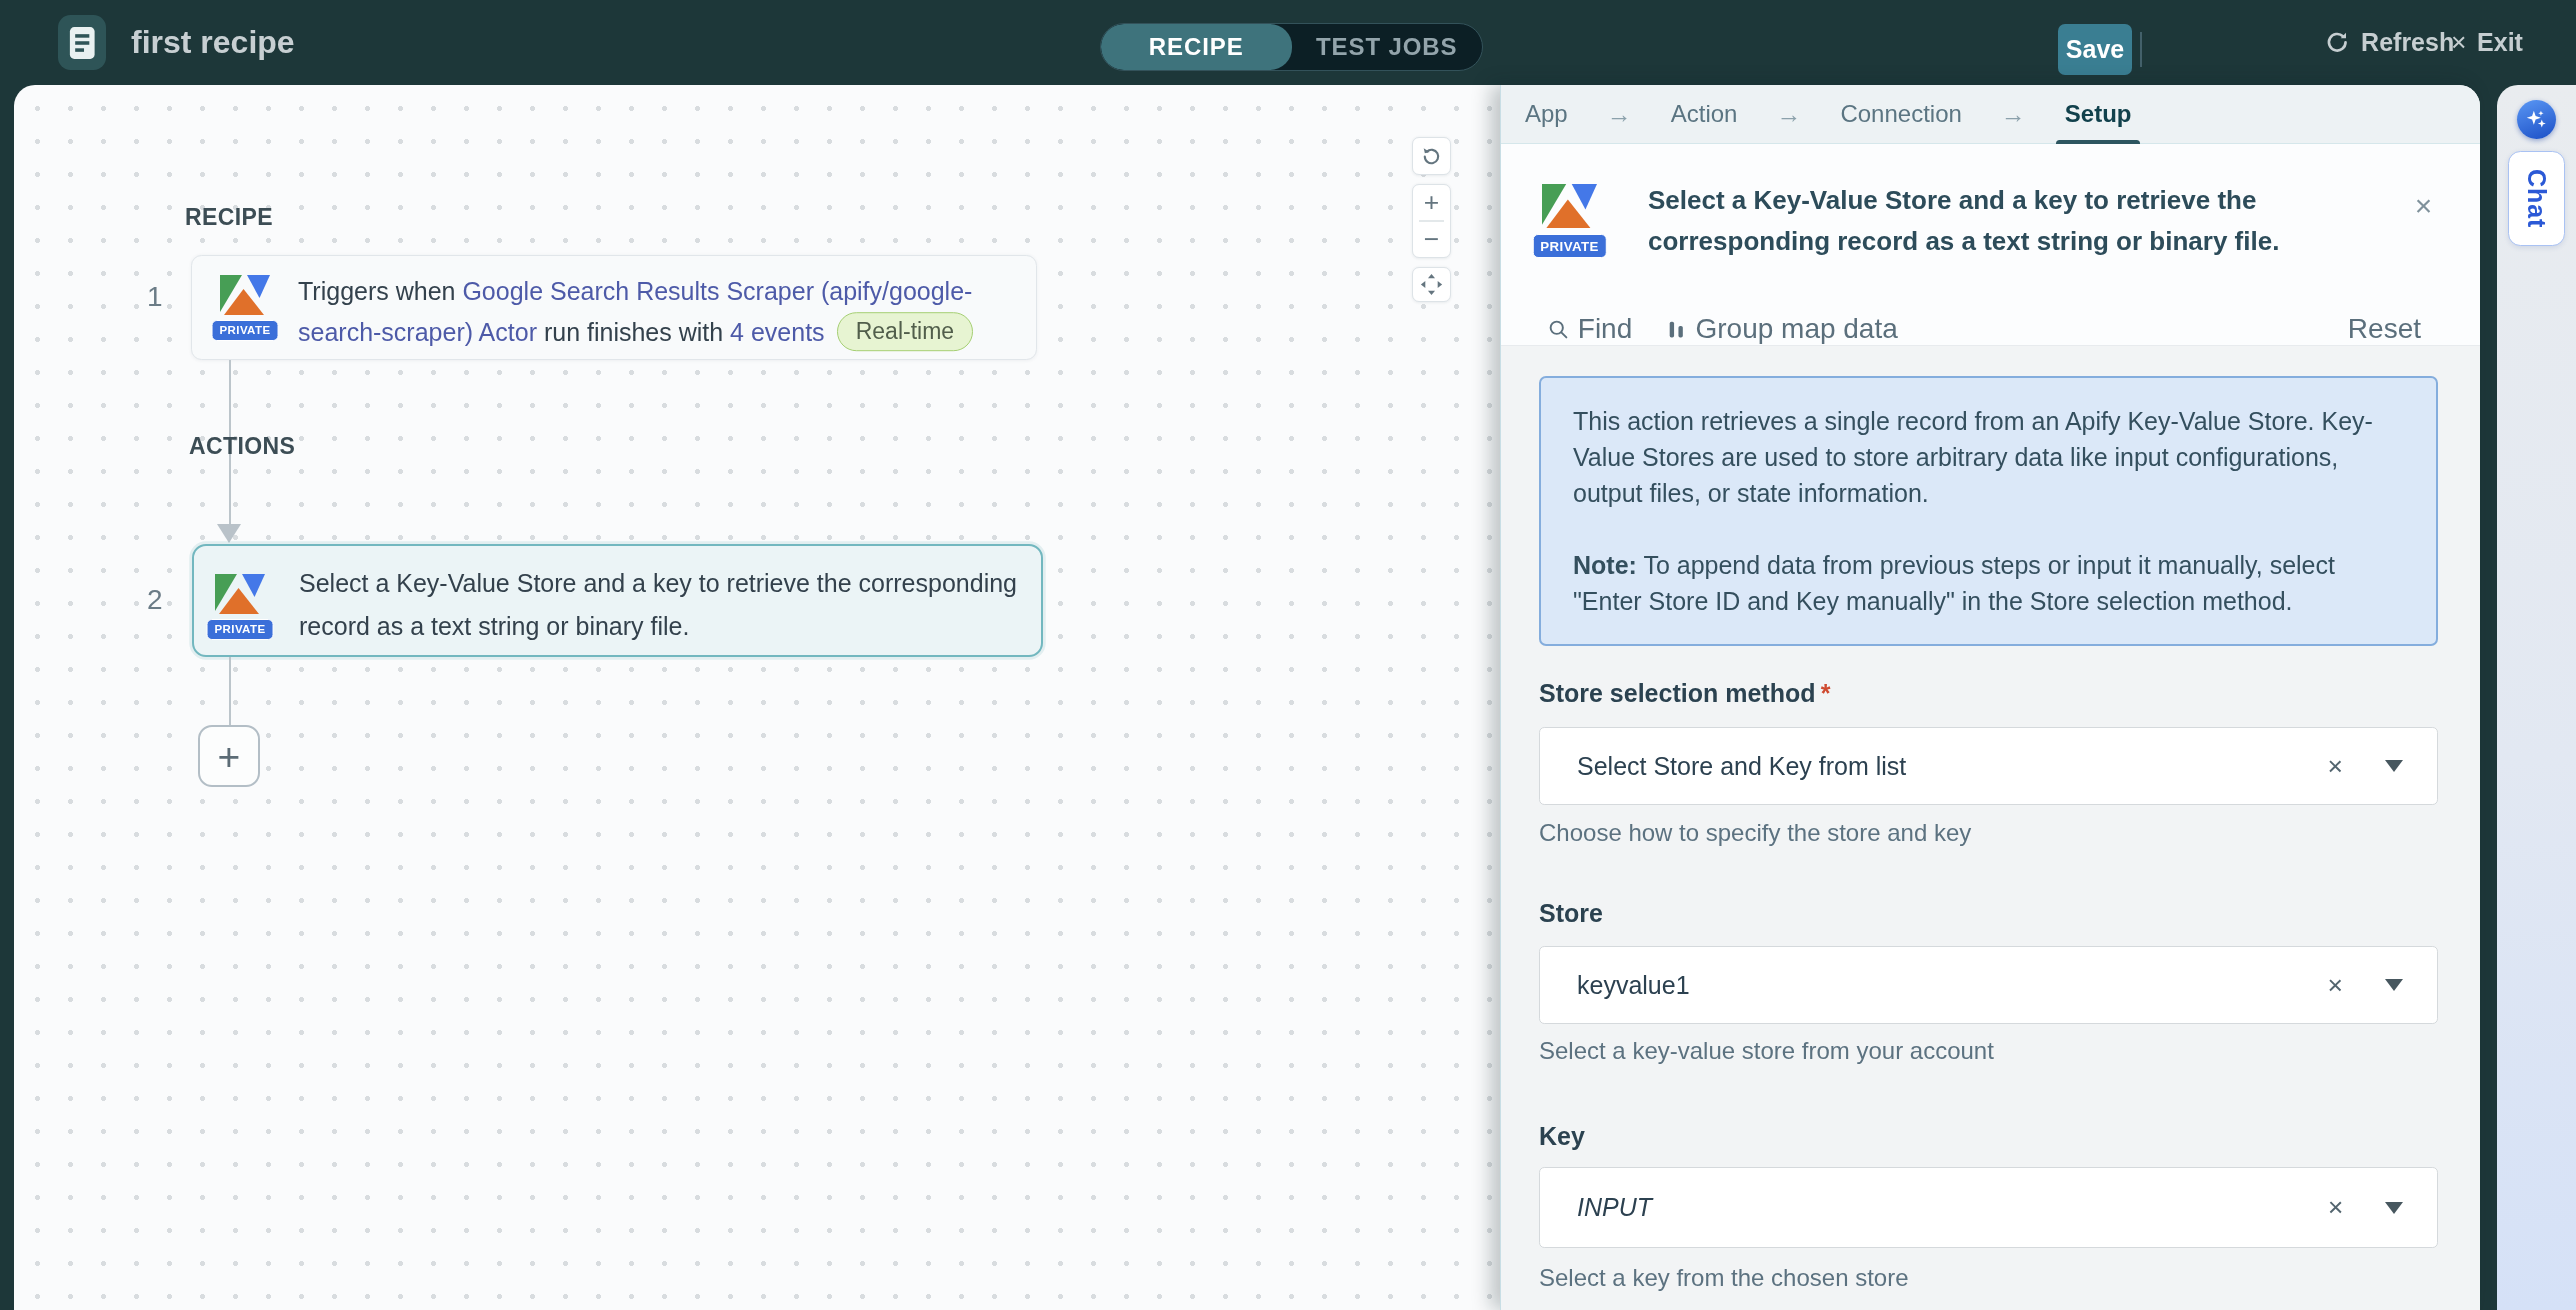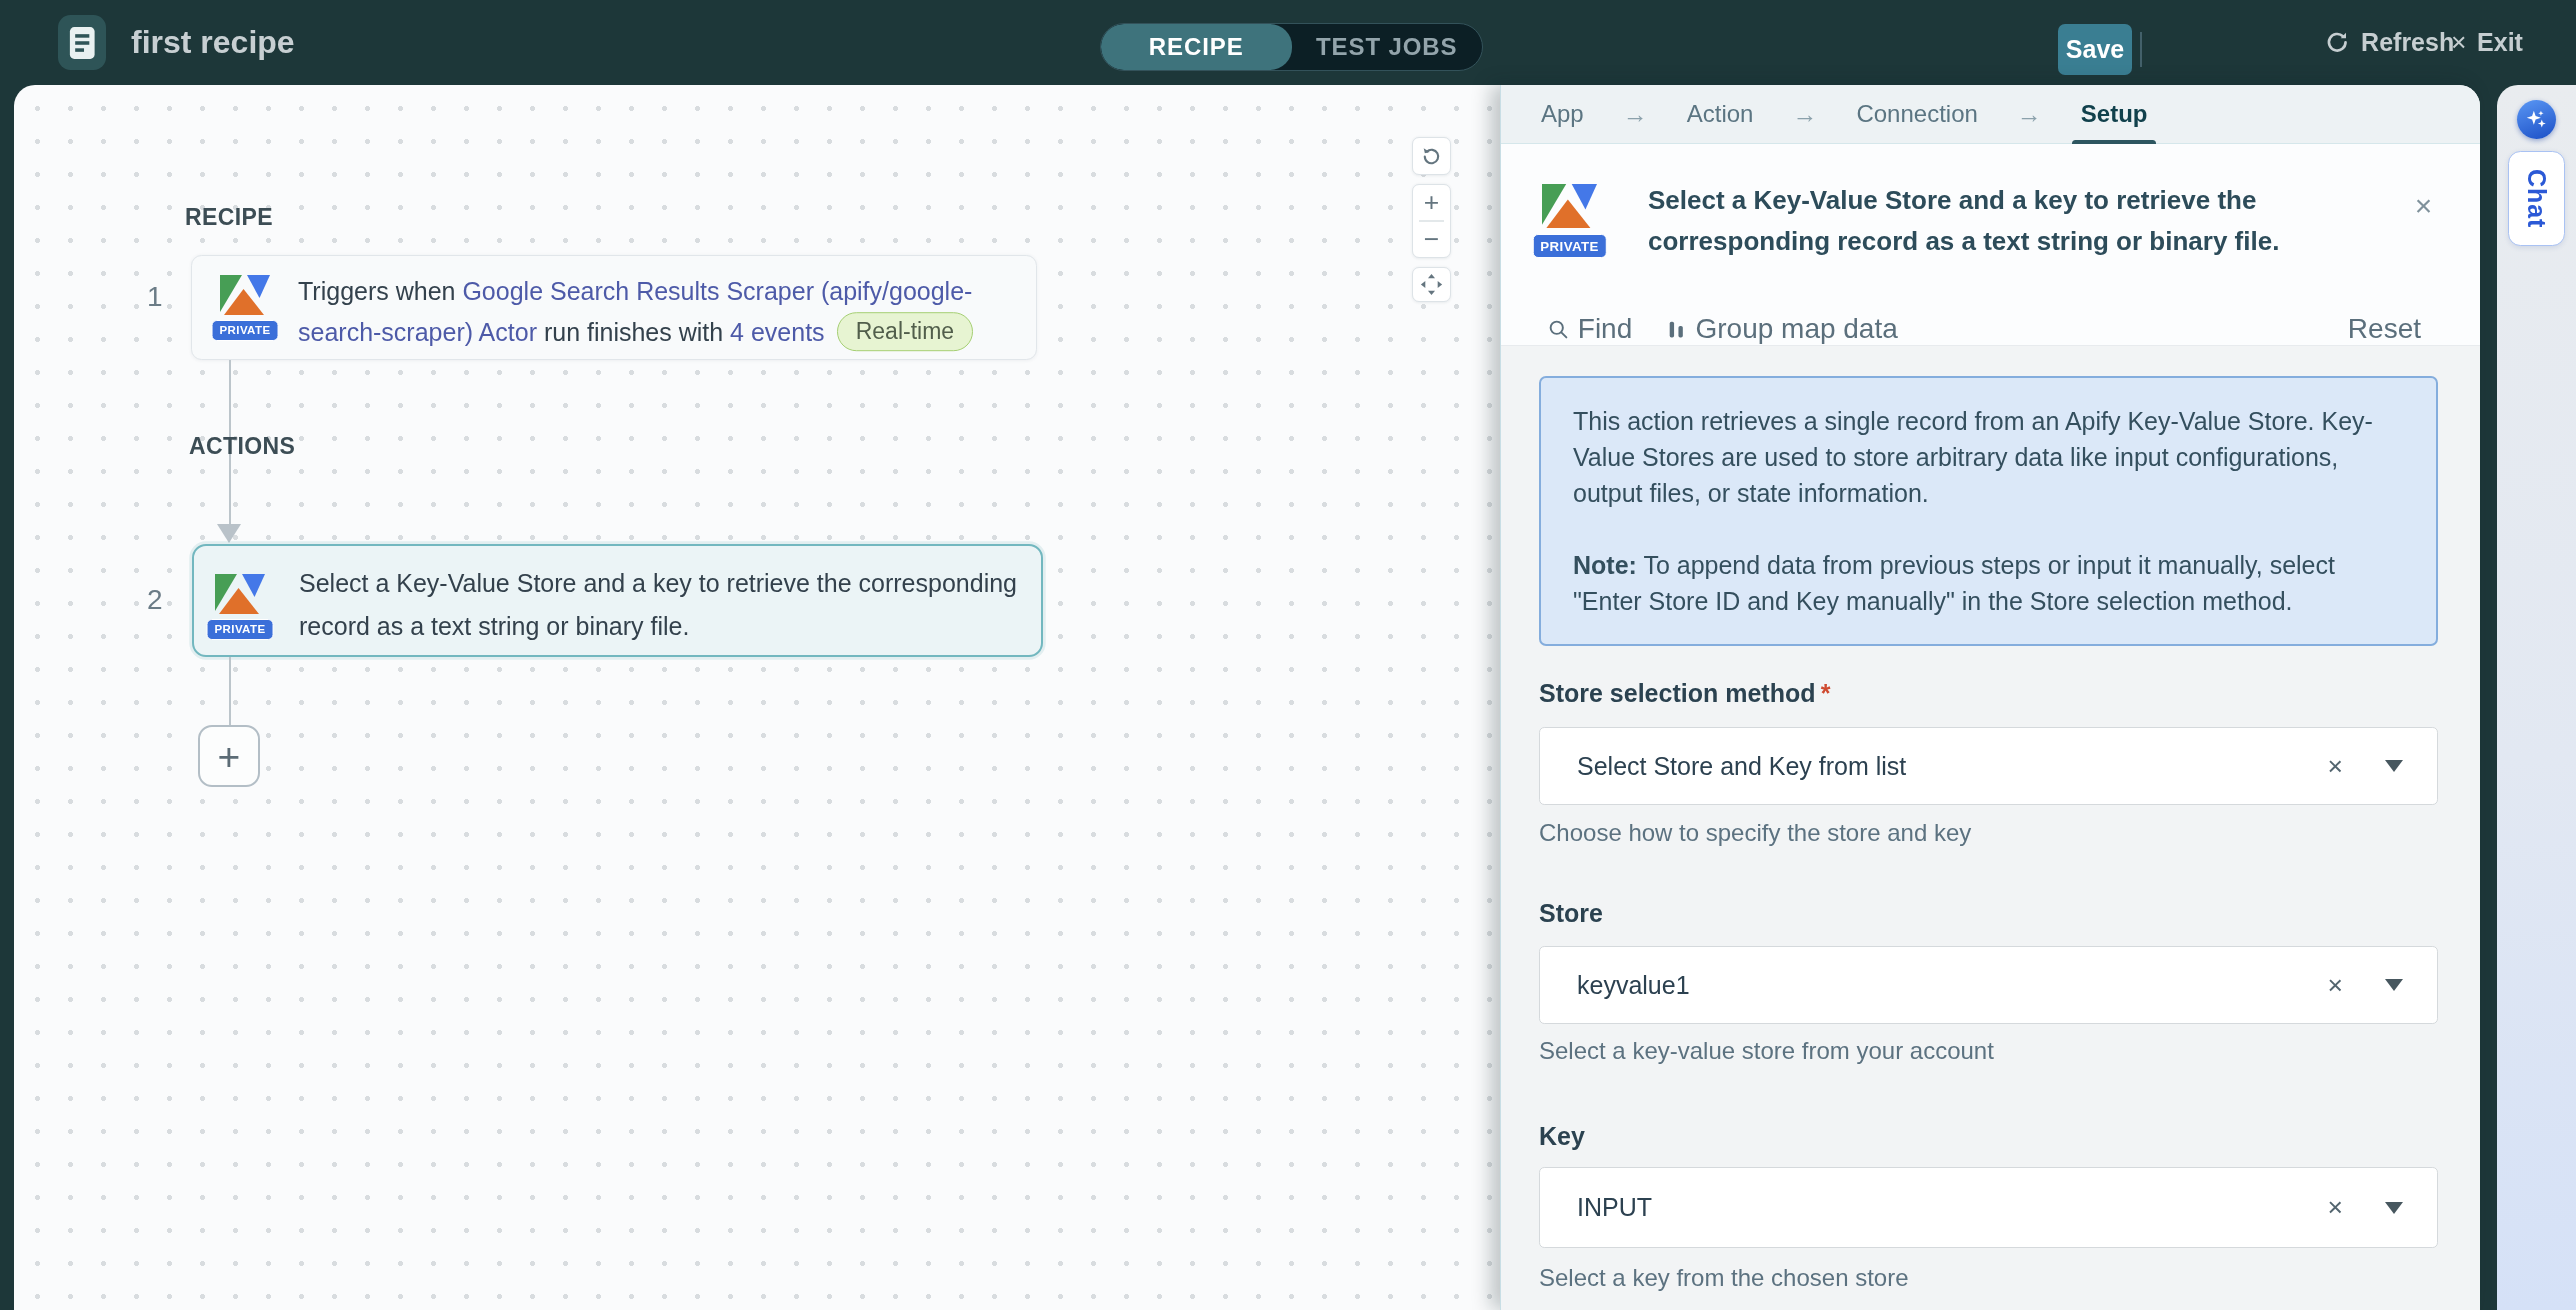--- a/index.html
+++ b/index.html
@@ -47,21 +47,21 @@
   .plus-btn { position:absolute; left:184px; top:640px; width:62px; height:62px; border-radius:14px; background:#fcfdfd; border:2.7px solid #b3bec6; color:#5c6c76; font-size:39px; font-weight:400; display:flex; align-items:center; justify-content:center; line-height:1; }
   .ctl { position:absolute; left:1398px; width:39px; background:#ffffff; border:1.8px solid #dde3e7; border-radius:7px; box-shadow:0 0.9px 2.7px rgba(30,50,60,0.08); display:flex; flex-direction:column; align-items:center; justify-content:center; color:#64757f; }
   .ctl-reset { top:52px; height:38px; }
   .ctl-zoom { top:99px; height:74px; }
   .ctl-fit { top:182px; height:35px; }
   .zbtn { flex:1; width:100%; display:flex; align-items:center; justify-content:center; font-size:26.5px; color:#64757f; }
   .zdiv { width:25px; height:1.8px; background:#e3e8ea; }
 
   
   .panel { position:absolute; left:1500px; top:85px; width:980px; height:1225px; background:#f2f4f5; border-radius:0 21px 0 0; border-left:1.8px solid #c8dee5; box-shadow:-8.8px 0 19.4px rgba(10,30,35,0.25); overflow:hidden; }
-  .crumbs { position:absolute; left:0; top:0; width:980px; height:59px; background:#edf2f4; border-bottom:1.8px solid #d5e7eb; display:flex; align-items:center; padding-left:40px; gap:39px; }
+  .crumbs { position:absolute; left:0; top:0; width:980px; height:59px; background:#edf2f4; border-bottom:1.8px solid #d5e7eb; display:flex; align-items:center; padding-left:24px; gap:39px; }
   .crumb { position:relative; font-size:24px; color:#5b7582; }
   .crumb.active { font-weight:700; color:#11414c; }
   .crumb.active::after { content:""; position:absolute; left:-8.8px; right:-8.8px; bottom:-18.6px; height:6.2px; background:#2d5660; border-radius:3.5px 3.5px 0 0; }
   .crumb-arrow { font-size:25px; color:#8ba1ab; }
   .phead { position:absolute; left:0; top:59px; width:980px; height:148px; background:#fcfdfe; }
   .phead .apify-wrap { position:absolute; left:41px; top:39px; width:55px; height:55px; }
   .phead .private-badge { top:51px; font-size:13.3px; }
   .ptitle { position:absolute; left:147px; top:36px; width:778px; font-size:26px; font-weight:600; line-height:41px; color:#2d4c5a; }
   .pclose { position:absolute; left:903px; top:42px; width:39px; height:39px; display:flex; align-items:center; justify-content:center; font-size:30px; color:#7f919b; }
   .ptoolbar { position:absolute; left:0; top:196px; width:980px; height:65px; background:#fcfdfe; border-bottom:1.8px solid #e8ebee; display:flex; align-items:flex-end; padding:0 60px 0 47px; color:#5b6f7c; font-size:28px; }
@@ -73,21 +73,21 @@
   .infobox .p2 { margin-top:36px; }
   .flabel { position:absolute; left:38px; font-size:25px; font-weight:700; color:#2b4250; }
   .req { color:#cf4a30; margin-left:5.3px; font-weight:700; }
   .fhelper { position:absolute; left:38px; font-size:24px; color:#5c7280; }
   .fselect { position:absolute; left:38px; width:899px; background:#fff; border:1.8px solid #d5d9dc; border-radius:5.3px; display:flex; align-items:center; }
   .fvalue { flex:1; padding-left:37px; font-size:25px; color:#2c4150; }
   .fclear { margin-right:42px; font-size:26.5px; color:#53656f; }
   .fcaret { margin-right:34px; width:0; height:0; border-left:9.7px solid rgba(0,0,0,0); border-right:9.7px solid rgba(0,0,0,0); border-top:12.4px solid #47575f; }
   .lab1 { top:322px; } .sel1 { top:370px; height:78px; } .help1 { top:462px; }
   .lab2 { top:542px; } .sel2 { top:589px; height:78px; } .help2 { top:680px;text-align:center; }
-  .lab3 { top:765px; } .sel3 { top:810px; height:81px; } .help3 { top:907px; }
+  .lab3 { top:765px; } .sel3 { top:810px; height:81px;font-style:italic; } .help3 { top:907px; }
 
   
   .rail { position:absolute; left:2497px; top:85px; width:79px; height:1225px; border-radius:21px 0 0 0; background:linear-gradient(180deg,#e9ecef 0%, #e2e8f2 55%, #d5e1f7 100%); }
   .spark-btn { position:absolute; left:20.3px; top:15px; width:39px; height:39px; border-radius:50%; background:linear-gradient(160deg,#5a97f4 0%, #1b4fc6 100%); display:flex; align-items:center; justify-content:center; box-shadow:0 1.8px 5.3px rgba(20,60,160,0.4); }
   .chat-tab { position:absolute; left:10.6px; top:66px; width:57px; height:95px; background:#ffffff; border:1.8px solid #a9c2f3; border-radius:12.4px; display:flex; align-items:center; justify-content:center; box-shadow:0 1.8px 5.3px rgba(40,70,150,0.12); }
   .chat-label { writing-mode:vertical-rl; font-size:25px; font-weight:700; color:#2b59d6; letter-spacing:0.9px; }
 
   .apify-svg { width:100%; height:100%; display:block; }
 </style>
 </head>

